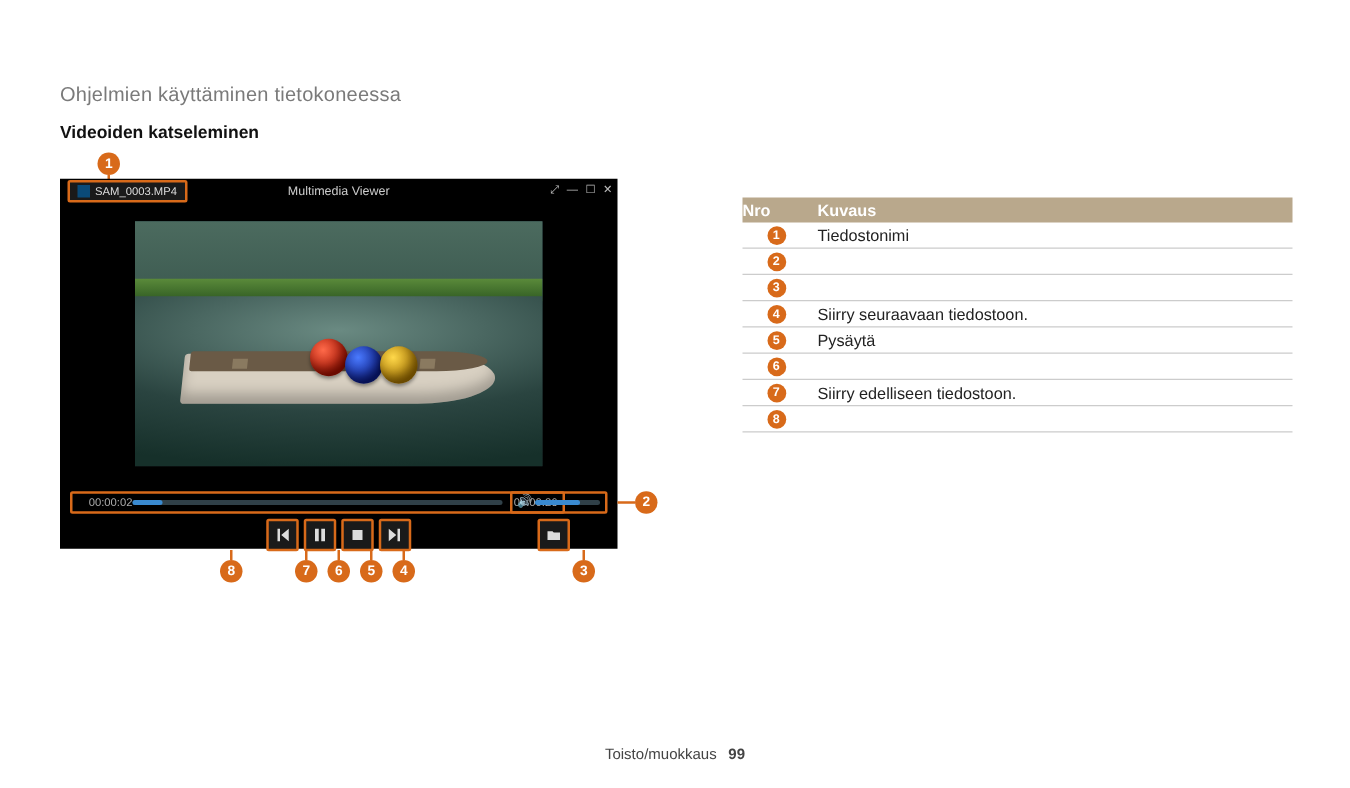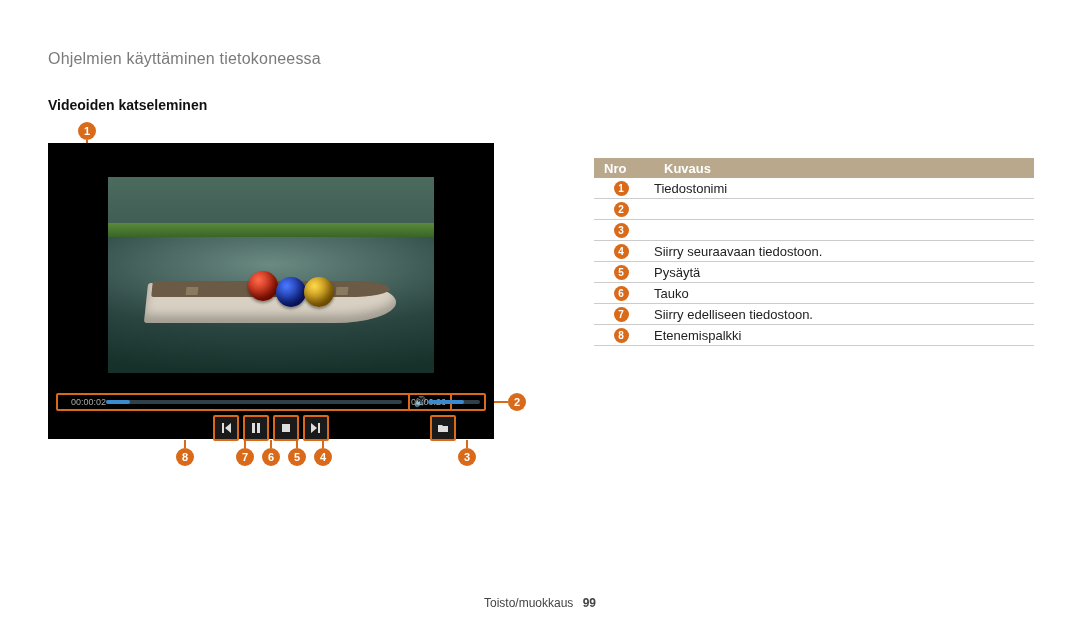--- a/index.html
+++ b/index.html
@@ -7,21 +7,21 @@
     width: 1080px;
     height: 630px;
     font-family: Arial, Helvetica, sans-serif;
     background: #fff;
     color: #222;
     position: relative;
   }
   .page-title {
     position: absolute;
     left: 48px;
-    top: 50px;
+    top: 68px;
     font-size: 16px;
     color: #7a7a7a;
     font-weight: 400;
     letter-spacing: .2px;
   }
   .section-title {
     position: absolute;
     left: 48px;
     top: 97px;
     font-size: 14px;
@@ -168,21 +168,21 @@
   
   .table {
     position: absolute;
     left: 594px; top: 158px; width: 440px;
     font-size: 13px;
   }
   .thead {
     display:flex; background:#b9a88c; color:#fff; font-weight:700;
     height:20px; align-items:center;
   }
-  .thead .c1 { width:54px; padding-left:10px; }
+  .thead .c1 { width:54px; }
   .thead .c2 { flex:1; padding-left:6px; }
   .trow {
     display:flex; height:20px; align-items:center;
     border-bottom:1px solid #ccc;
   }
   .trow .c1 { width:54px; display:flex; justify-content:center; }
   .trow .c2 { flex:1; padding-left:6px; color:#222; }
   .num {
     width:15px; height:15px; border-radius:50%; background:#d86a1a;
     color:#fff; font-size:10px; font-weight:700;
@@ -198,20 +198,33 @@
 </head>
 <body>
 
 <div class="page-title">Ohjelmien käyttäminen tietokoneessa</div>
 <div class="section-title">Videoiden katseleminen</div>
 
 <div class="callout" style="left:78px; top:122px;">1</div>
 <div class="callout-line" style="left:86px; top:140px; width:2px; height:8px;"></div>
 
 <div class="viewer">
+  <div class="titlebar">
+    <div class="file-chip">
+      <div class="thumb"></div>
+      <span>SAM_0003.MP4</span>
+    </div>
+    <div class="win-title">Multimedia Viewer</div>
+    <div class="win-btns">
+      <span>⤢</span>
+      <span>—</span>
+      <span>☐</span>
+      <span>✕</span>
+    </div>
+  </div>
 
   <div class="canvas">
     <div class="wall"></div>
     <div class="grass"></div>
     <div class="water"></div>
     <div class="boat">
       <div class="hull"></div>
       <div class="rim"></div>
       <div class="seat" style="left:40px; width:12px;"></div>
       <div class="seat" style="left:140px; width:12px;"></div>
@@ -317,32 +330,30 @@
   <div class="trow">
     <div class="c1">
         <div class="num">5</div>
       </div>
     <div class="c2">Pysäytä</div>
   </div>
   <div class="trow">
     <div class="c1">
         <div class="num">6</div>
       </div>
-    <div class="c2">Tauko</div>
   </div>
   <div class="trow">
     <div class="c1">
         <div class="num">7</div>
       </div>
     <div class="c2">Siirry edelliseen tiedostoon.</div>
   </div>
   <div class="trow">
     <div class="c1">
         <div class="num">8</div>
       </div>
-    <div class="c2">Etenemispalkki</div>
   </div>
 </div>
 
 <div class="footer">
   <span>Toisto/muokkaus</span>
   <span class="p">99</span>
 </div>
 
 </body></html>

